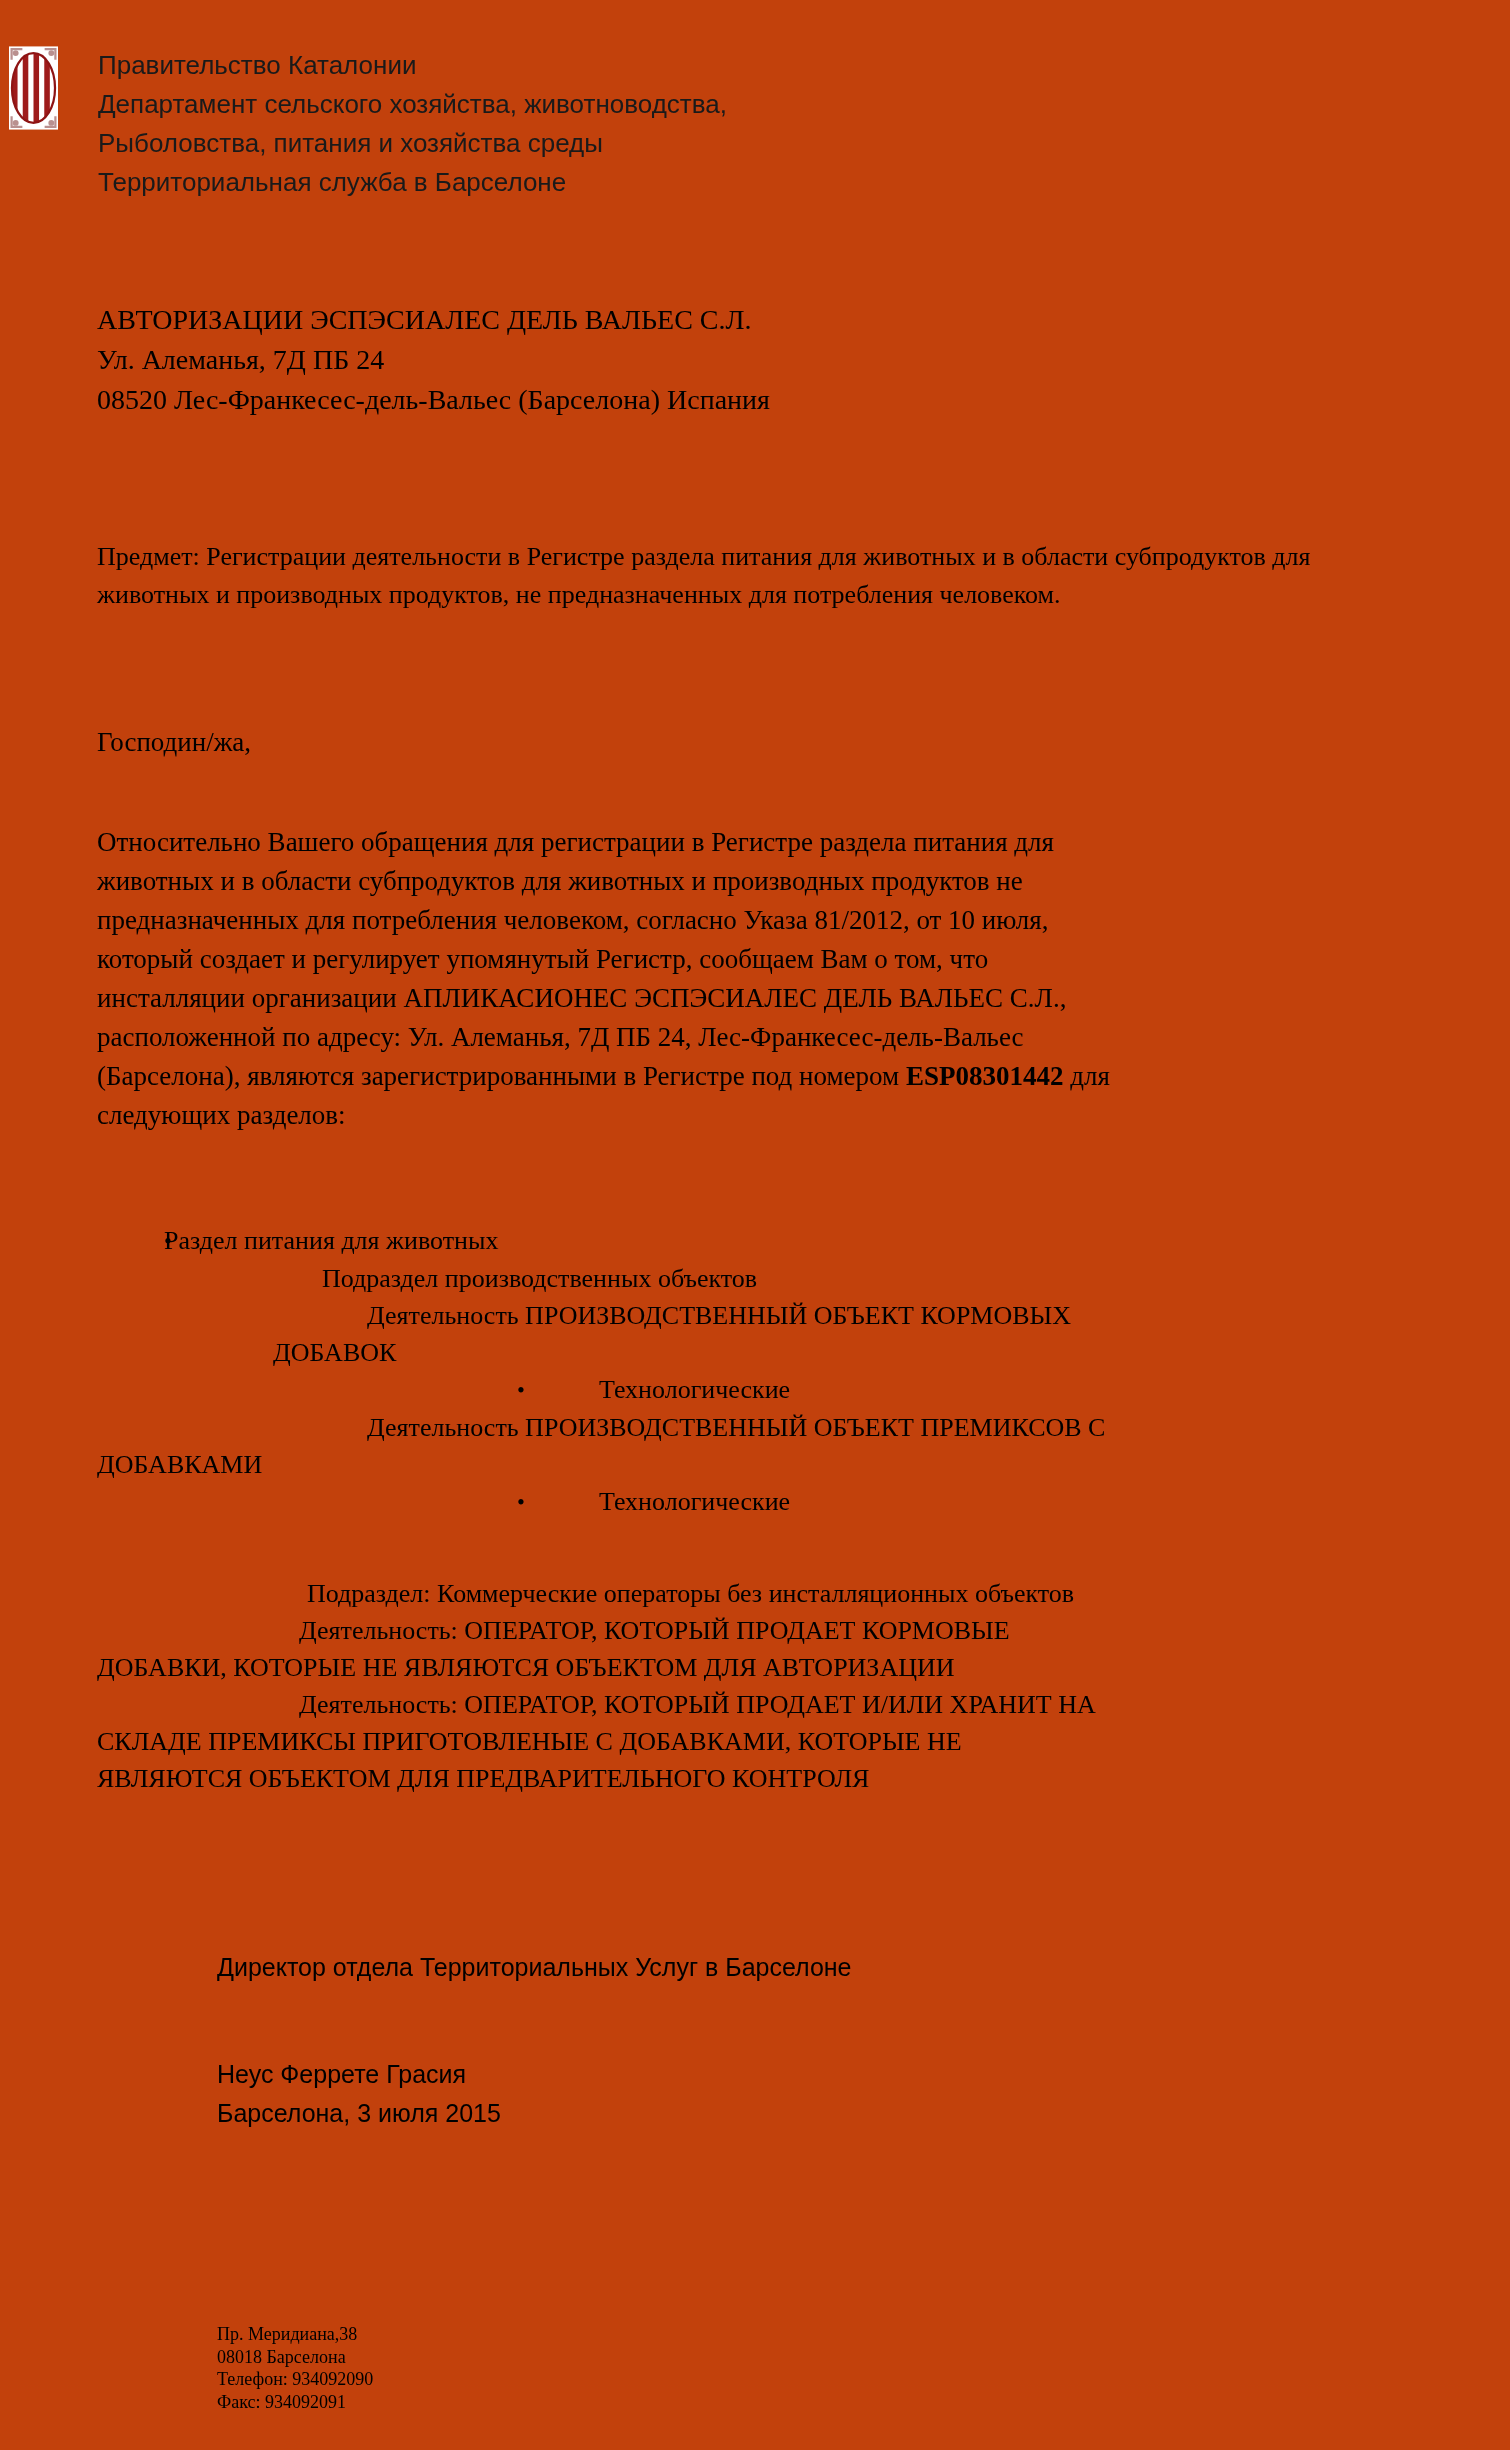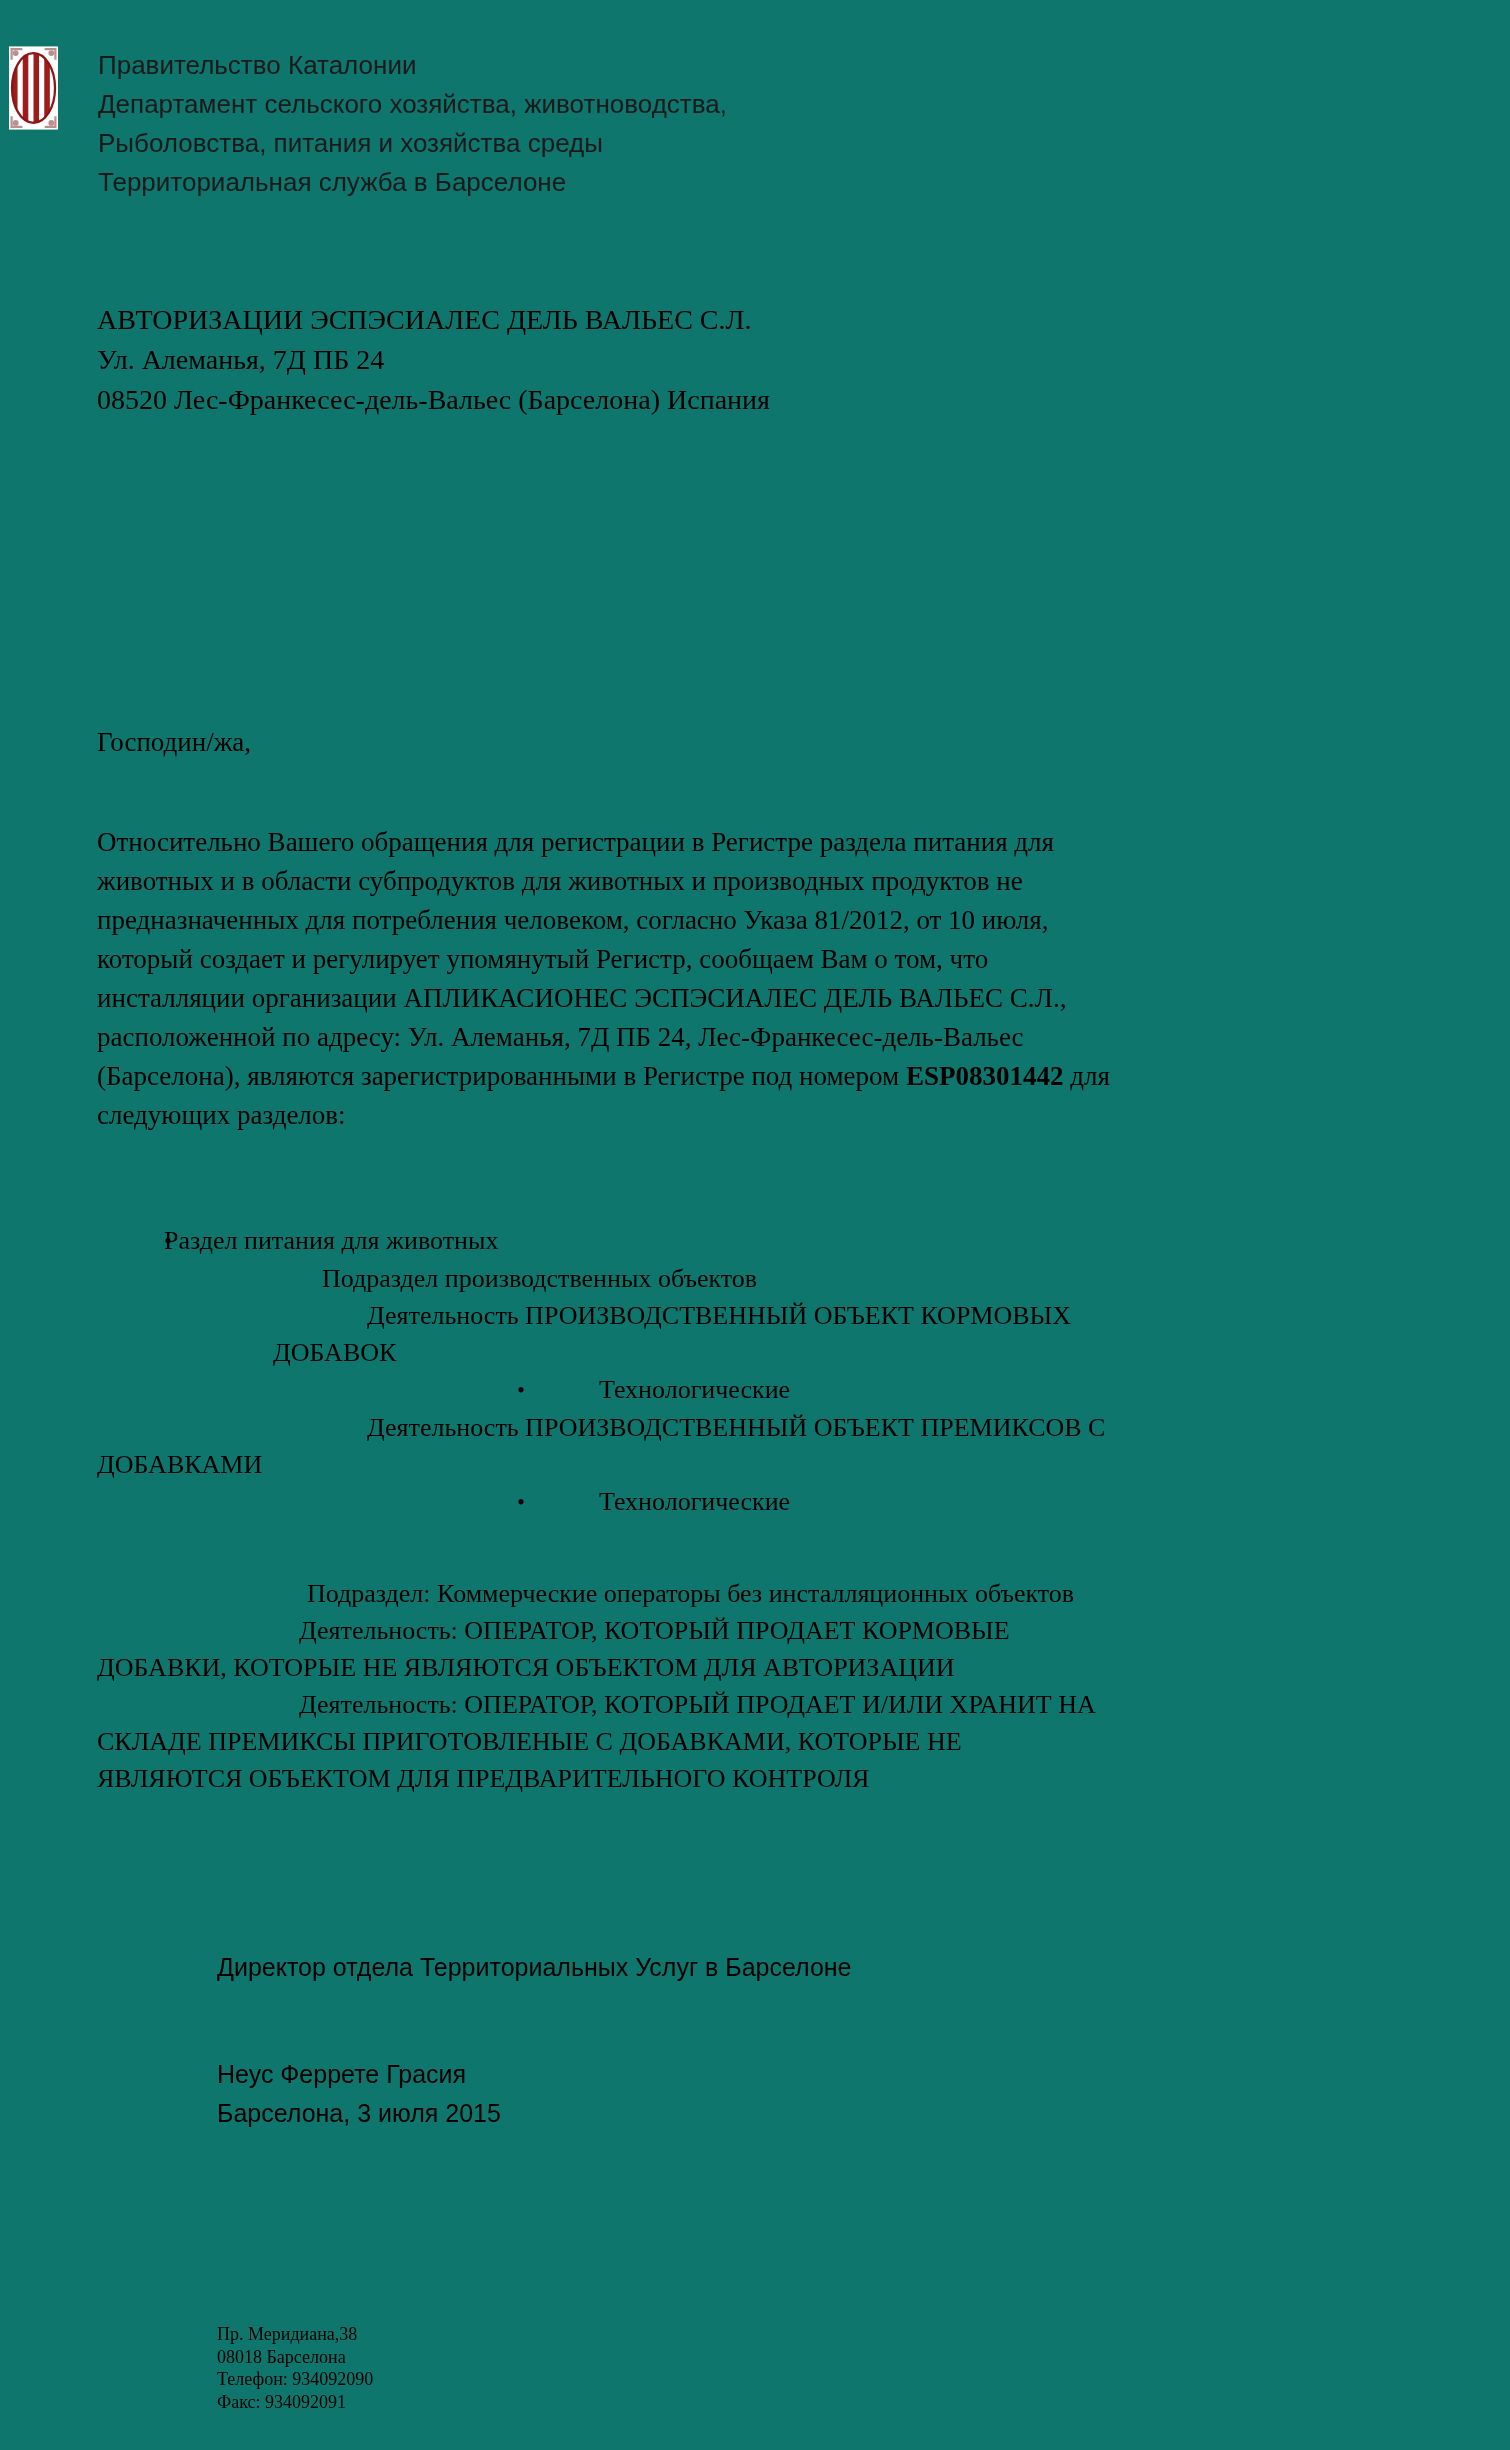--- a/index.html
+++ b/index.html
@@ -9,21 +9,21 @@
     background: #ffffff;
   }
   body {
     font-family: "Liberation Serif", "DejaVu Serif", serif;
     color: #000000;
   }
   .page {
     position: relative;
     width: 1510px;
     height: 2450px;
-    background: #0f766e;
+    background: #c2410c;
     box-sizing: border-box;
     overflow: hidden;
   }
 
   
   .letterhead {
     position: absolute;
     top: 46px;
     left: 0;
     width: 100%;
@@ -205,20 +205,24 @@
       <div>Территориальная служба в Барселоне</div>
     </div>
   </div>
 
   <div class="block recipient serif">
     <div>АВТОРИЗАЦИИ ЭСПЭСИАЛЕС ДЕЛЬ ВАЛЬЕС С.Л.</div>
     <div>Ул. Алеманья, 7Д ПБ 24</div>
     <div>08520 Лес-Франкесес-дель-Вальес (Барселона) Испания</div>
   </div>
 
+  <div class="block subject serif">
+    <span>Предмет:</span>
+    <span>Регистрации деятельности в Регистре раздела питания для животных и в области субпродуктов для животных и производных продуктов, не предназначенных для потребления человеком.</span>
+  </div>
 
   <div class="block greeting serif">Господин/жа,</div>
 
   <div class="block body-par serif">
     <div class="ln">Относительно  Вашего обращения для регистрации в Регистре раздела питания для</div>
     <div class="ln">животных и в области субпродуктов для животных и производных продуктов не</div>
     <div class="ln">предназначенных для потребления человеком, согласно Указа 81/2012, от 10 июля,</div>
     <div class="ln">который создает и регулирует упомянутый Регистр, сообщаем Вам о том, что</div>
     <div class="ln">инсталляции организации АПЛИКАСИОНЕС ЭСПЭСИАЛЕС ДЕЛЬ ВАЛЬЕС С.Л.,</div>
     <div class="ln">расположенной по адресу: Ул. Алеманья, 7Д ПБ 24, Лес-Франкесес-дель-Вальес</div>

